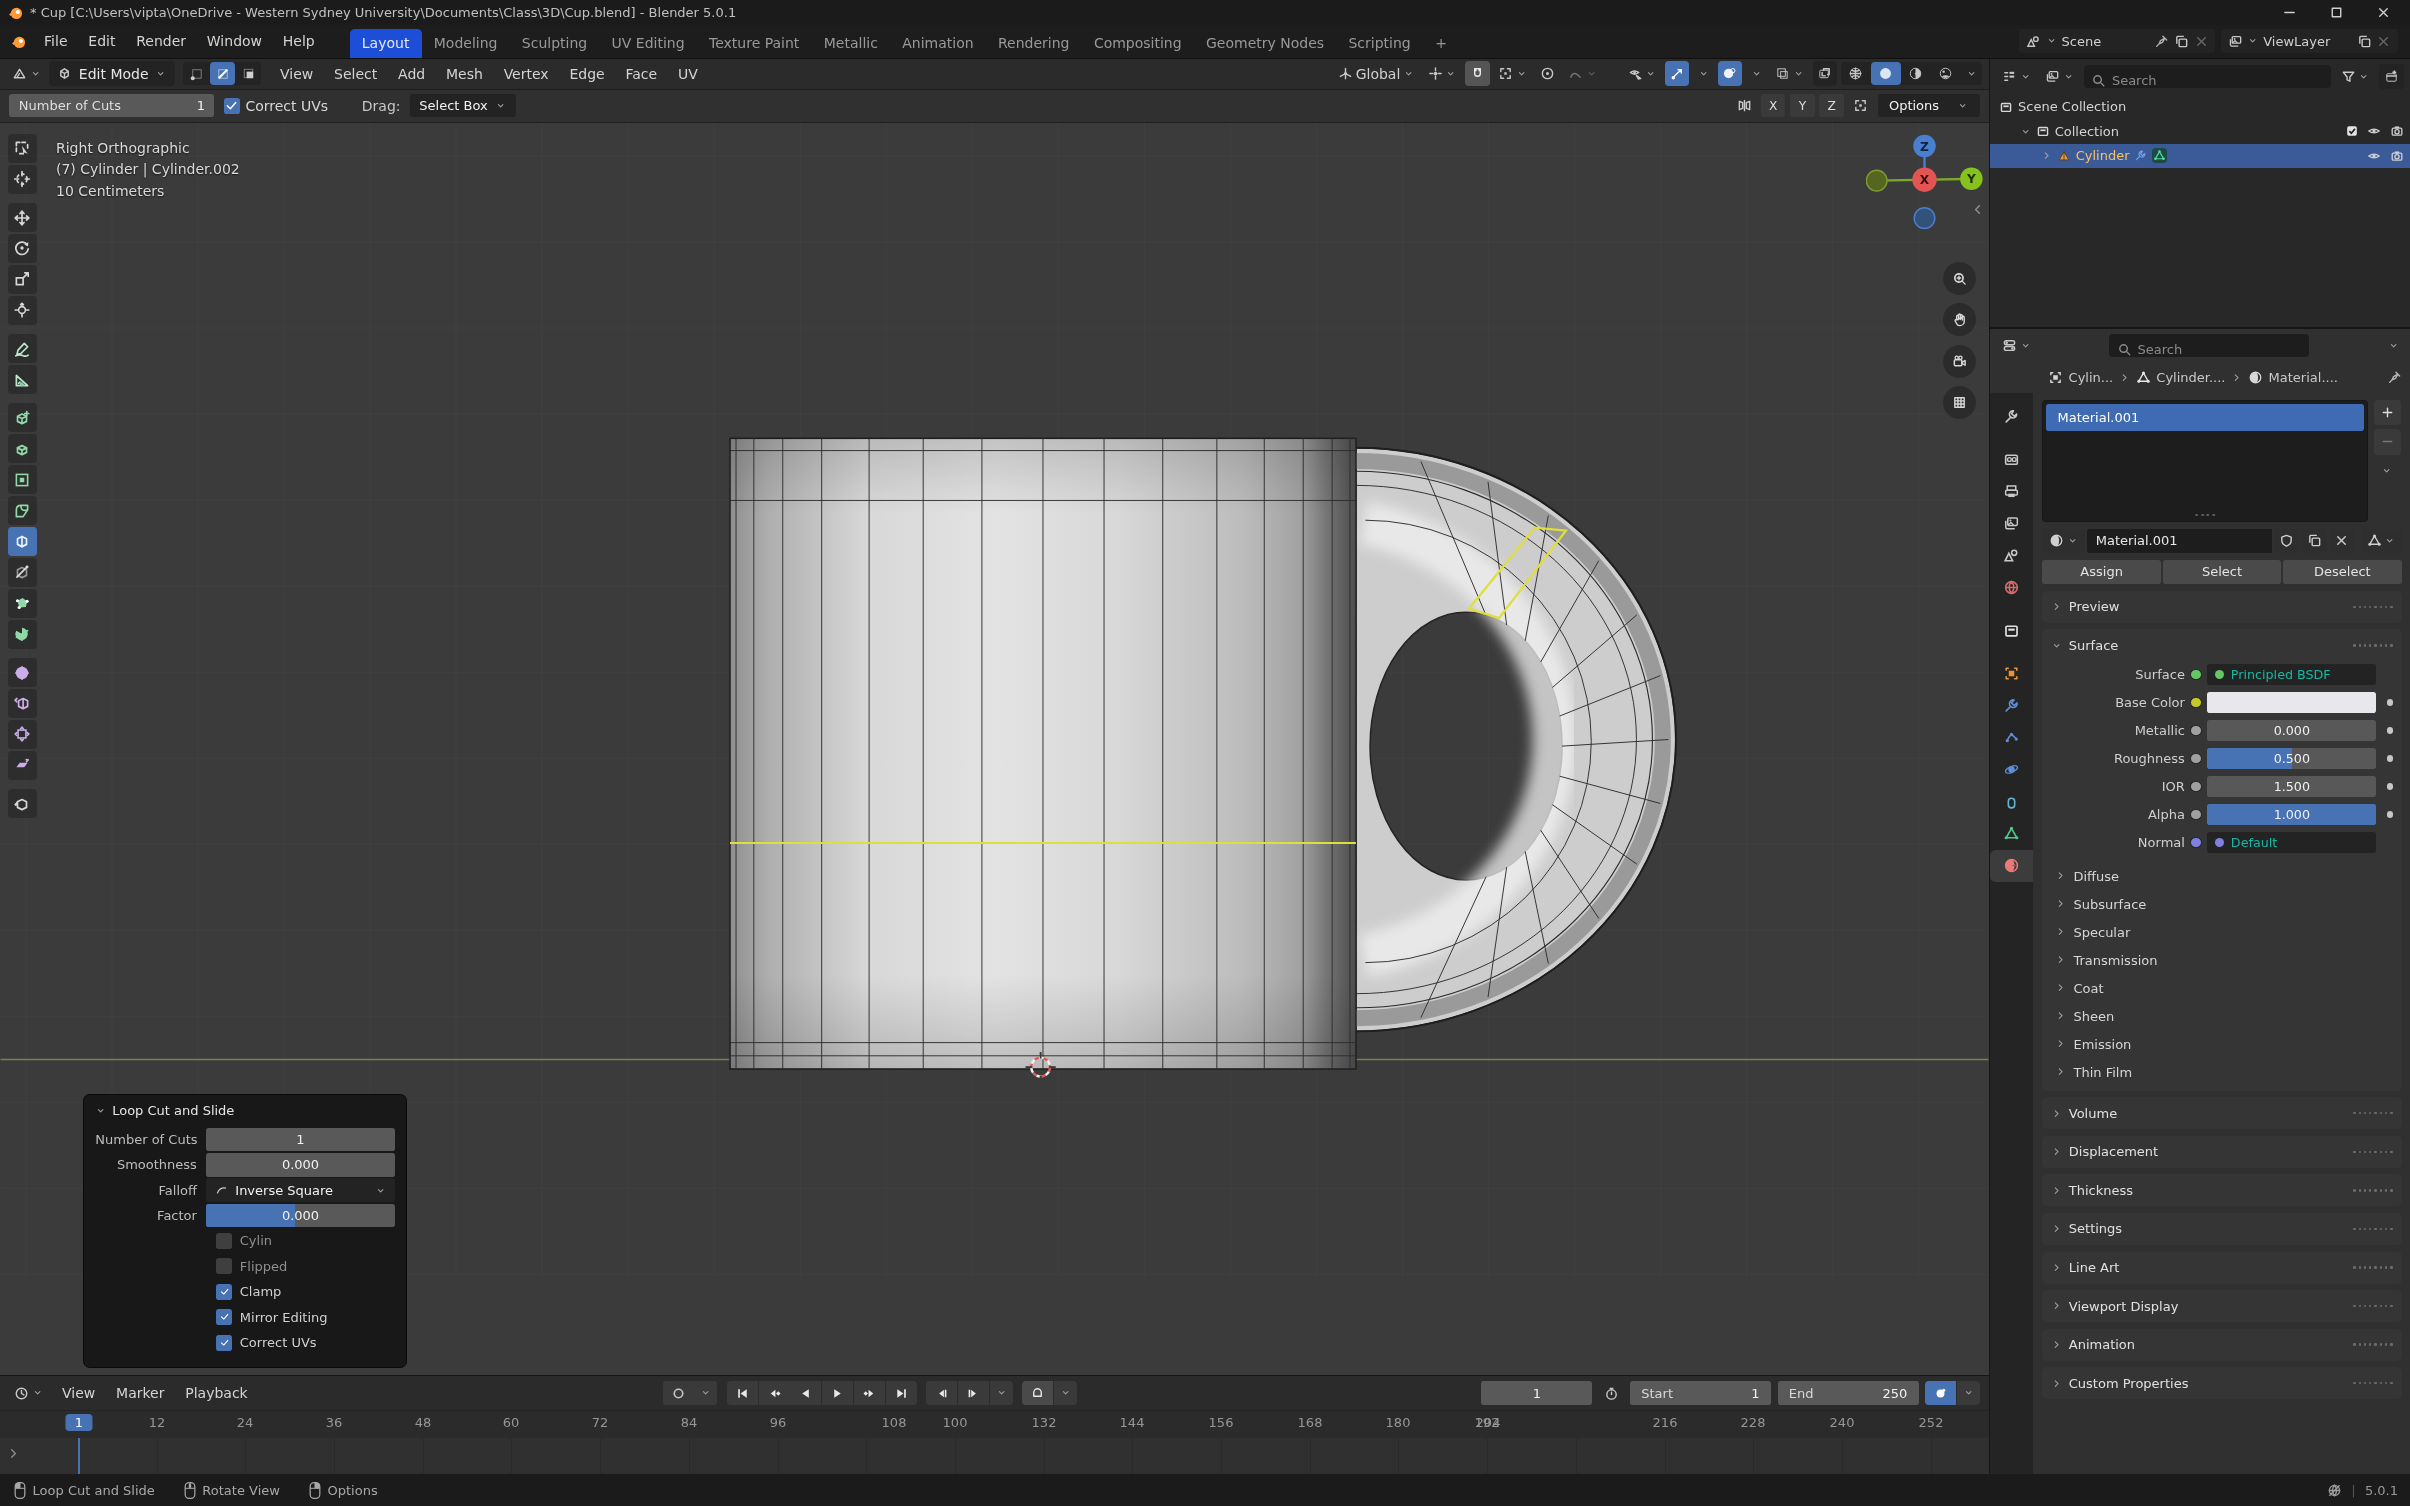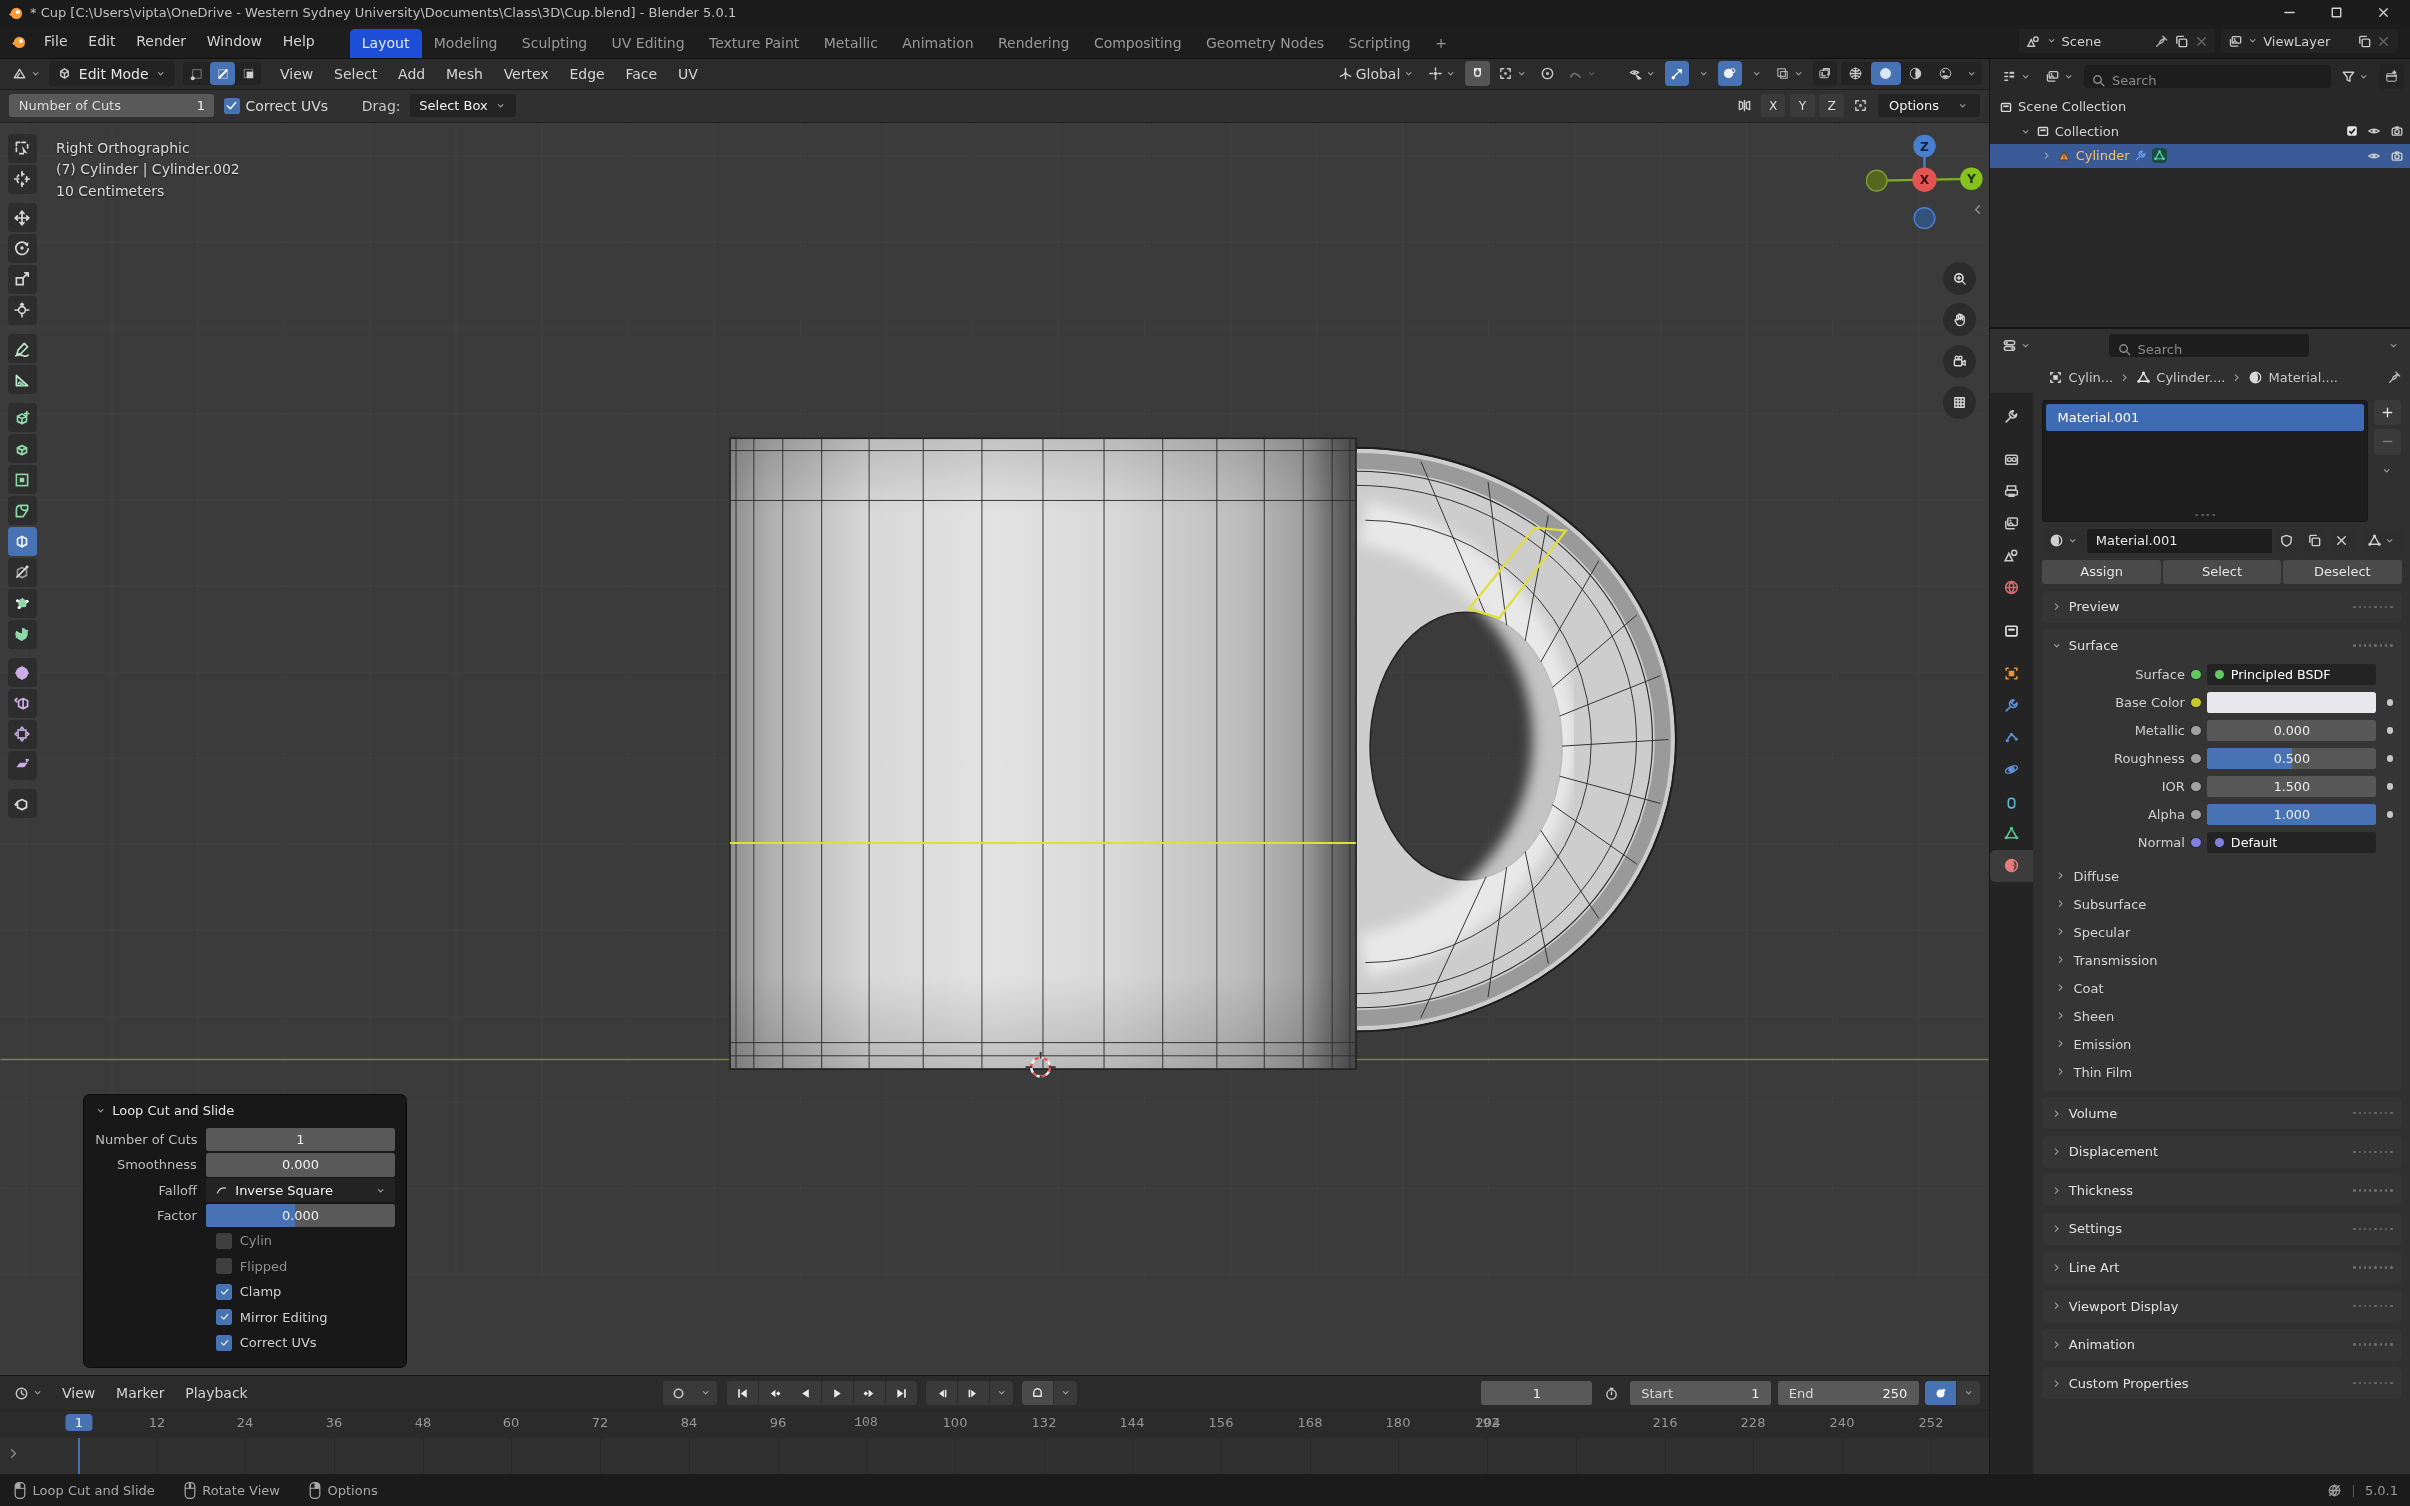--- a/index.html
+++ b/index.html
@@ -83,21 +83,21 @@
   .asd-row{display:flex;gap:1.9px;margin-top:6.6px}
   .asd-btn{flex:1;height:24.5px;background:#4a4a4a;border-radius:2.8px;display:flex;align-items:center;justify-content:center;color:#e4e4e4}
   .panel{background:#353535;border-radius:4.7px;margin-top:6.6px;padding:4.7px 8.5px;position:relative}
   .panel-h{display:flex;align-items:center;gap:6.6px;height:22.6px;color:#e0e0e0}
   .panel-grip{margin-left:auto;display:flex;gap:1.9px;opacity:.55}
   .panel-grip i{width:2.4px;height:2.4px;background:#9a9a9a;border-radius:50%;margin:0.5px}
   .prow{display:flex;align-items:center;height:28px;gap:5.6px}
   .plabel{width:134px;text-align:right;color:#cfcfcf;white-space:nowrap;flex:none}
   .socket{width:11.3px;height:11.3px;border-radius:50%;border:1.4px solid #1c1c1c;flex:none}
   .pctrl{flex:1;height:21.7px;border-radius:2.8px;display:flex;align-items:center;font-size:12.7px}
-  .pctrl.menu{background:#232323;color:#ffffff;gap:6.6px;padding:0 7.5px}
+  .pctrl.menu{background:#232323;color:#14b8a6;gap:6.6px;padding:0 7.5px}
   .kdot{width:6.6px;height:6.6px;border-radius:50%;background:#c7c7c7;flex:none;margin-left:4.7px}
   .kdot.off{visibility:hidden}
   .subpanel{display:flex;align-items:center;gap:7.5px;height:28px;color:#d6d6d6;padding-left:3.8px}
   .timeline{height:99px;display:flex;flex-direction:column;border-top:1.9px solid #161616;flex:none}
   .tl-header{height:34px;background:#2b2b2b;display:flex;align-items:center;gap:3.8px;padding:0 9.4px;flex:none}
   .transport{display:flex;gap:0.9px;align-items:center}
   .tpbtn{width:31px;height:23.5px;background:#3a3a3a;display:flex;align-items:center;justify-content:center;color:#e8e8e8}
   .tl-right{display:flex;align-items:center;gap:6.6px}
   .tl-ruler{height:28px;background:#2b2b2b;position:relative;border-top:0.9px solid #242424;flex:none}
   .tick{position:absolute;top:3.8px;transform:translateX(-50%);color:#969696;font-size:13px}
@@ -1105,21 +1105,21 @@
         <div class="tl-ruler">
           <div id="ruler-ticks">
               <span class="tick" style="left: 157px;">12</span>
               <span class="tick" style="left: 245px;">24</span>
               <span class="tick" style="left: 334px;">36</span>
               <span class="tick" style="left: 423px;">48</span>
               <span class="tick" style="left: 511px;">60</span>
               <span class="tick" style="left: 600px;">72</span>
               <span class="tick" style="left: 689px;">84</span>
               <span class="tick" style="left: 778px;">96</span>
-              <span class="tick" style="left: 866px; font-family: Liberation Mono, monospace;">108</span>
+              <span class="tick" style="left: 894px;">108</span>
               <span class="tick" style="left: 955px;">100</span>
               <span class="tick" style="left: 1044px;">132</span>
               <span class="tick" style="left: 1132px;">144</span>
               <span class="tick" style="left: 1221px;">156</span>
               <span class="tick" style="left: 1310px;">168</span>
               <span class="tick" style="left: 1398px;">180</span>
               <span class="tick" style="left: 1487px;">192</span>
               <span class="tick" style="left: 1488px;">204</span>
               <span class="tick" style="left: 1665px;">216</span>
               <span class="tick" style="left: 1753px;">228</span>

